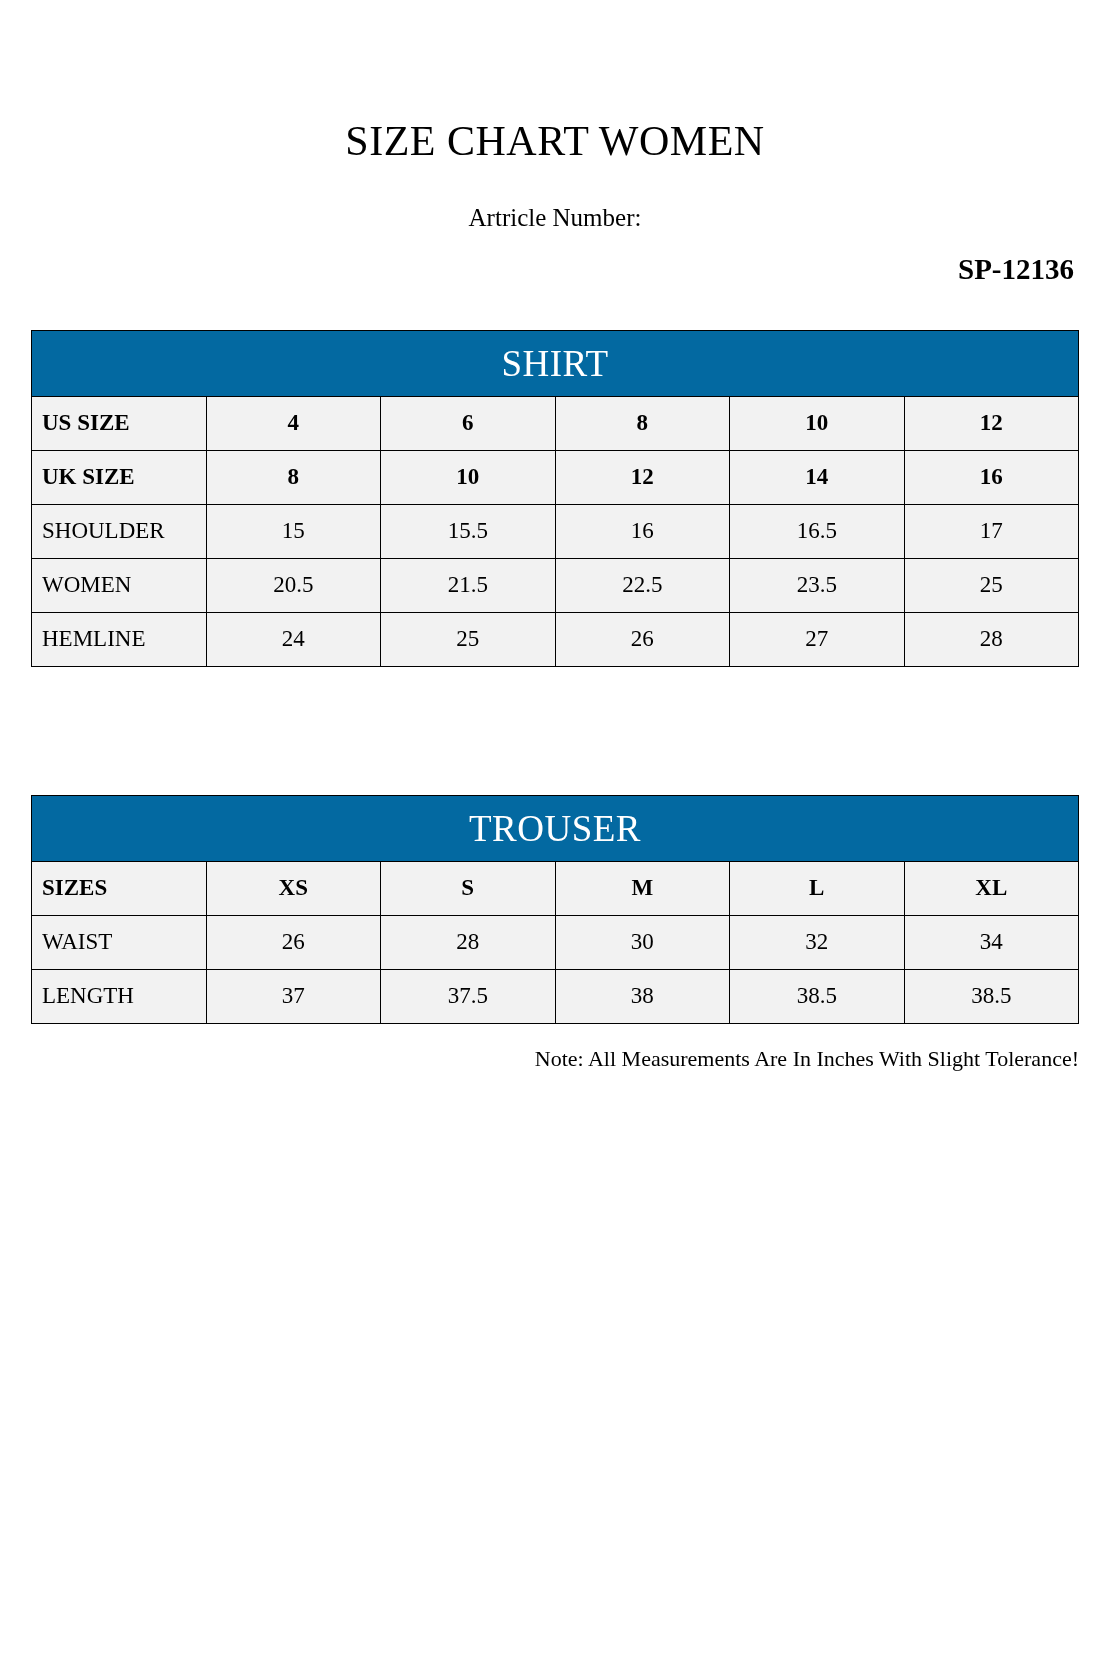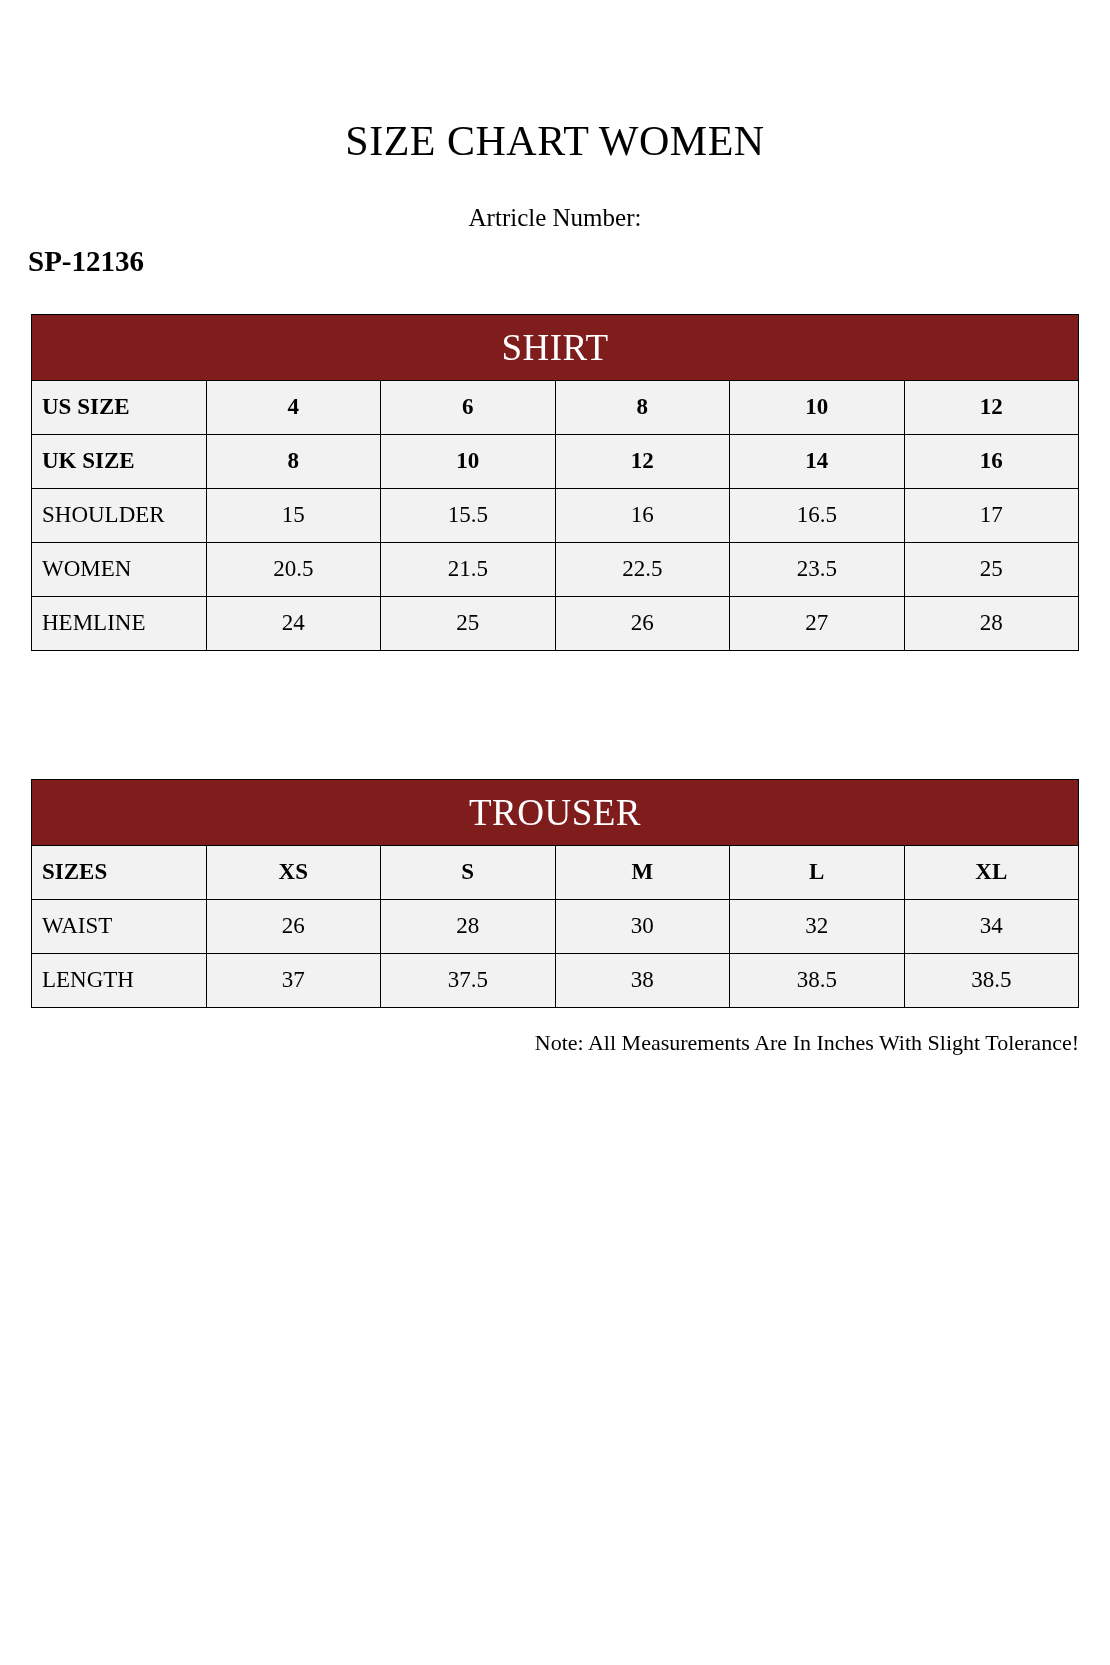--- a/index.html
+++ b/index.html
@@ -33,24 +33,24 @@
   }
   .article-label {
     text-align: center;
     font-size: 25px;
     font-weight: 400;
     margin: 0;
     padding-top: 40px;
     line-height: 1.1;
   }
   .article-number {
-    text-align: left;
+    text-align: right;
     font-size: 29px;
     font-weight: bold;
-    margin: 0;
+    margin: 8px;
     padding-top: 14px;
     line-height: 1.1;
   }
 
   table.sizetable {
     border-collapse: collapse;
     width: 1048px;
     margin: 0 auto;
     table-layout: fixed;
   }
@@ -64,21 +64,21 @@
     height: 54px;
     padding: 0 6px;
     box-sizing: border-box;
   }
   table.sizetable td.label {
     text-align: left;
     padding-left: 10px;
     width: 330px;
   }
   table.sizetable tr.banner td {
-    background: #7f1d1d;
+    background: #0369a1;
     color: #ffffff;
     font-size: 37px;
     font-weight: 400;
     height: 66px;
     letter-spacing: 0.5px;
     border: 1.5px solid #000000;
   }
   table.sizetable tr.bold td {
     font-weight: bold;
   }

